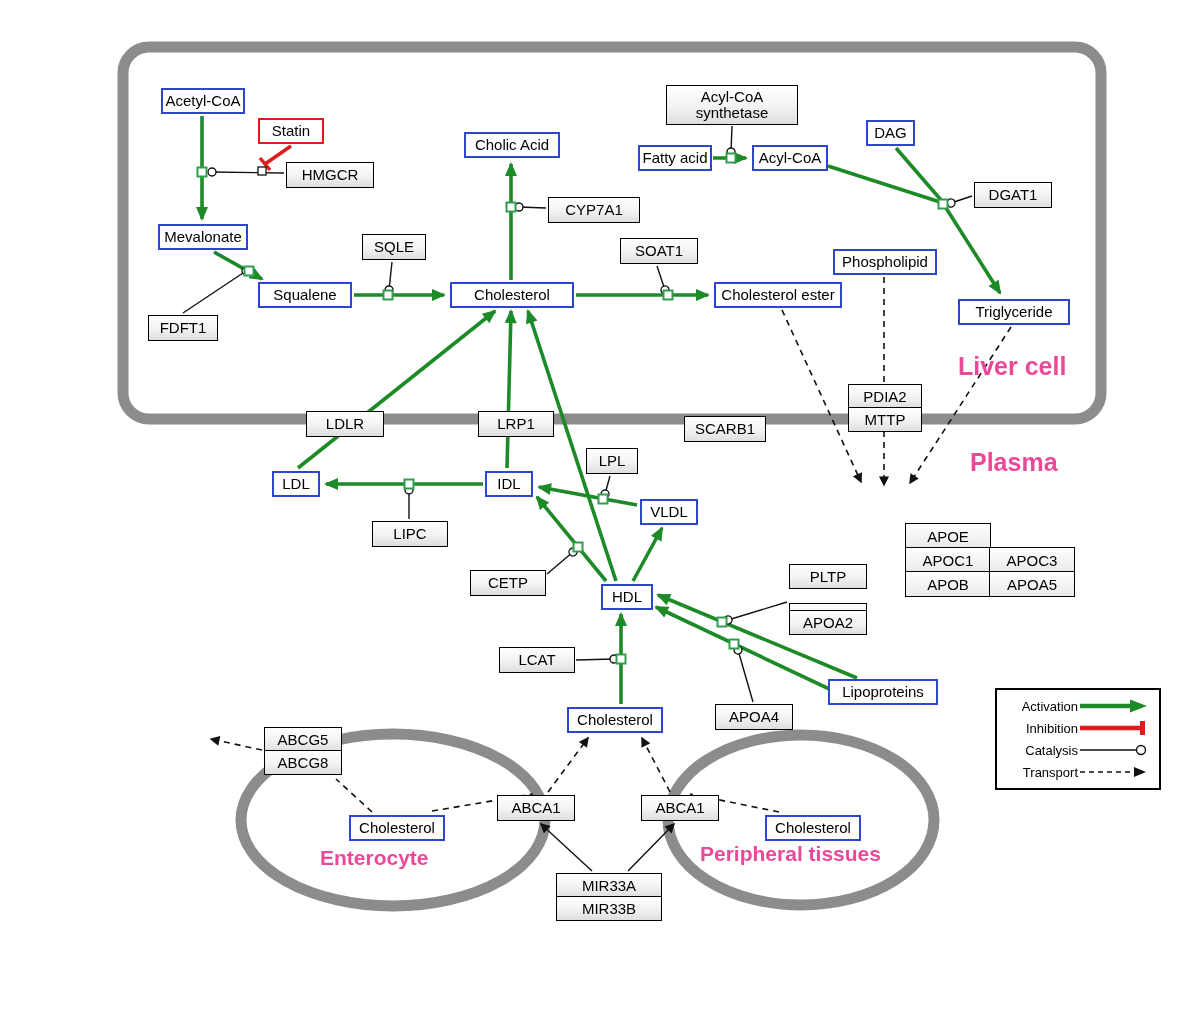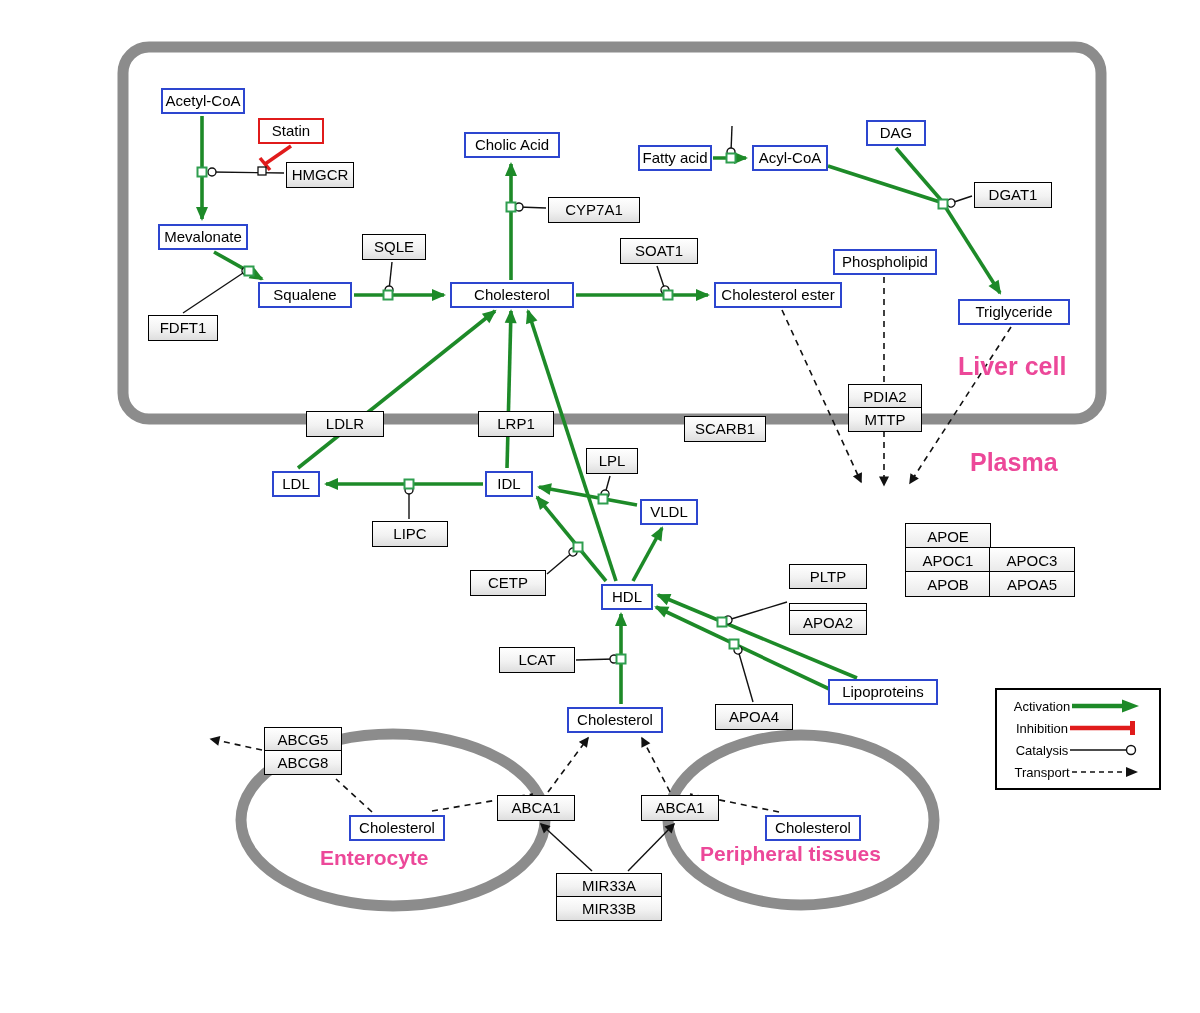--- a/index.html
+++ b/index.html
@@ -13,21 +13,21 @@
   .metab{border:2px solid #2d46cf}
   .prot{border:1.5px solid #000;background:linear-gradient(180deg,#ffffff 0%,#f2f2f2 55%,#dedede 100%)}
   .drug{border:2px solid #e01b1b}
   .wrap{white-space:normal}
   .region-label{position:absolute;font-weight:bold;color:#ec4899;z-index:2}
   .apo-cell{position:absolute;width:86px;height:26px;display:flex;align-items:center;justify-content:center;
             border:1.5px solid #000;background:linear-gradient(180deg,#ffffff,#e9e9e9);font-size:15px;z-index:3}
   #legend{position:absolute;left:995px;top:688px;width:166px;height:102px;border:2.5px solid #000;
           background:#fff;display:flex;flex-direction:column;justify-content:space-around;
           padding:5px 9px;z-index:4}
-  .lrow{display:flex;align-items:center;justify-content:center;font-size:13px;color:#000}
+  .lrow{display:flex;align-items:center;justify-content:flex-end;font-size:13px;color:#000}
 </style>
 </head>
 <body>
 
 <div id="canvas">
 
   <svg id="edges" width="1200" height="1013">
     <defs>
       <marker id="ag" markerUnits="userSpaceOnUse" markerWidth="18" markerHeight="16" refX="13" refY="7" orient="auto">
         <path d="M1,1 L15,7 L1,13 Z" fill="#1d8a28"></path>
@@ -130,30 +130,31 @@
   <div class="region-label" style="left:700px;top:842px;font-size:21px">Peripheral tissues</div>
 
   <div class="box metab" style="left:161px;top:88px;width:84px">Acetyl-CoA</div>
   <div class="box metab" style="left:158px;top:224px;width:90px">Mevalonate</div>
   <div class="box metab" style="left:258px;top:282px;width:94px">Squalene</div>
   <div class="box metab" style="left:464px;top:132px;width:96px">Cholic Acid</div>
   <div class="box metab" style="left:450px;top:282px;width:124px">Cholesterol</div>
   <div class="box metab" style="left:714px;top:282px;width:128px">Cholesterol ester</div>
   <div class="box metab" style="left:638px;top:145px;width:74px">Fatty acid</div>
   <div class="box metab" style="left:752px;top:145px;width:76px">Acyl-CoA</div>
-  <div class="box metab" style="left:866px;top:120px;width:60px">DAG</div>
+  <div class="box metab" style="left:866px;top:120px;width:49px">DAG</div>
   <div class="box metab" style="left:833px;top:249px;width:104px">Phospholipid</div>
   <div class="box metab" style="left:958px;top:299px;width:112px">Triglyceride</div>
 
   <div class="box drug" style="left:258px;top:118px;width:66px">Statin</div>
-  <div class="box prot" style="left:286px;top:162px;width:68px">HMGCR</div>
+  <div class="box prot" style="left:286px;top:162px;width:88px">HMGCR</div>
   <div class="box prot" style="left:148px;top:315px;width:70px">FDFT1</div>
   <div class="box prot" style="left:362px;top:234px;width:64px">SQLE</div>
   <div class="box prot" style="left:548px;top:197px;width:92px">CYP7A1</div>
   <div class="box prot" style="left:620px;top:238px;width:78px">SOAT1</div>
+  <div class="box prot wrap" style="left:666px;top:85px;width:132px;height:40px">Acyl-CoA synthetase</div>
   <div class="box prot" style="left:974px;top:182px;width:78px">DGAT1</div>
 
   <div class="box prot" style="left:306px;top:411px;width:78px">LDLR</div>
   <div class="box prot" style="left:478px;top:411px;width:76px">LRP1</div>
   <div class="box prot" style="left:684px;top:416px;width:82px">SCARB1</div>
   <div class="box prot" style="left:848px;top:384px;width:74px;height:25px">PDIA2</div>
   <div class="box prot" style="left:848px;top:407px;width:74px;height:25px">MTTP</div>
 
   <div class="box metab" style="left:272px;top:471px;width:48px">LDL</div>
   <div class="box metab" style="left:485px;top:471px;width:48px">IDL</div>

